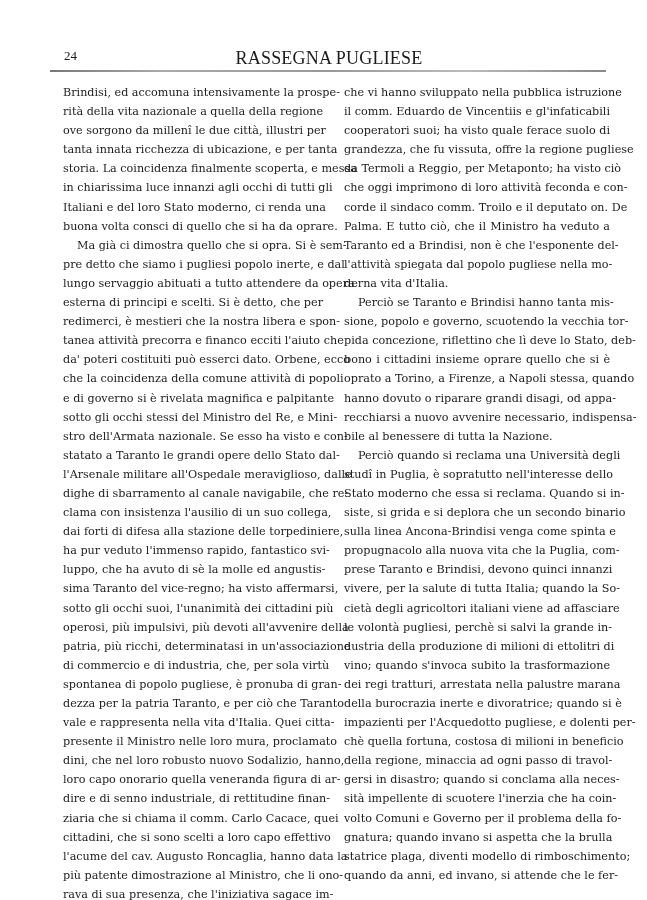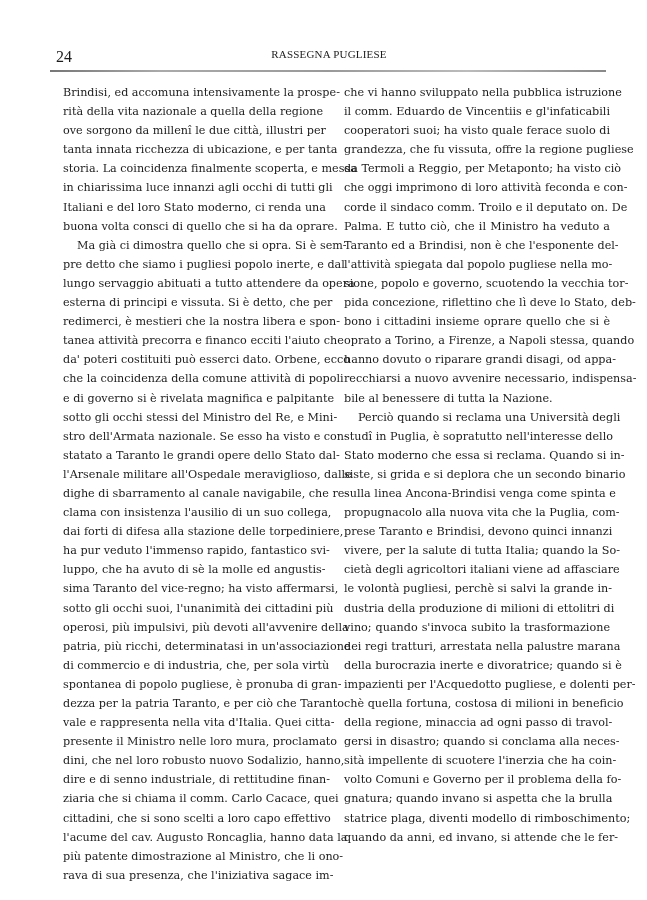--- a/index.html
+++ b/index.html
@@ -1,22 +1,22 @@
 <!DOCTYPE html>
 <html><head>
 <meta charset="utf-8">
 <style>
   html, body { margin: 0; padding: 0; }
   body {
     width: 647px; height: 900px; background: #ffffff; position: relative; overflow: hidden;
     font-family: "DejaVu Serif", serif; color: #1c1c1c;
   }
   .header { position: absolute; top: 48px; left: 48px; width: 562px; height: 18px; }
-  .page-num { position: absolute; left: 8px; top: 0; font-size: 16px; font-family: "Liberation Serif", serif; }
-  .running-title { position: absolute; left: 0; right: 0; top: 0; text-align: center; font-size: 11px; font-family: "Liberation Serif", serif; letter-spacing: 0.2px; }
+  .page-num { position: absolute; left: 16px; top: 0; font-size: 13px; font-family: "Liberation Serif", serif; }
+  .running-title { position: absolute; left: 0; right: 0; top: 0; text-align: center; font-size: 18px; font-family: "Liberation Serif", serif; letter-spacing: 0.2px; }
   .rule { position: absolute; top: 70px; left: 50px; width: 556px; height: 2px; background: linear-gradient(90deg,#777 0%,#aaa 20%,#999 50%,#bbb 75%,#888 100%); }
   .col { position: absolute; top: 83px; font-size: 11.2px; line-height: 19.1px; }
   .col.left { left: 63px; width: 260px; }
   .col.right { left: 344px; width: 266px; }
   .line { display: block; white-space: nowrap; text-align: justify; text-align-last: justify; height: 19.1px; overflow: visible; }
   .line.last { text-align-last: left; }
   .line.indent { padding-left: 14px; }
 </style>
 </head>
 <body>
@@ -32,21 +32,21 @@
     <span class="line">rità della vita nazionale a quella della regione</span>
     <span class="line">ove sorgono da millenî le due città, illustri per</span>
     <span class="line">tanta innata ricchezza di ubicazione, e per tanta</span>
     <span class="line">storia. La coincidenza finalmente scoperta, e messa</span>
     <span class="line">in chiarissima luce innanzi agli occhi di tutti gli</span>
     <span class="line">Italiani e del loro Stato moderno, ci renda una</span>
     <span class="line last">buona volta consci di quello che si ha da oprare.</span>
     <span class="line indent">Ma già ci dimostra quello che si opra. Si è sem-</span>
     <span class="line">pre detto che siamo i pugliesi popolo inerte, e dal</span>
     <span class="line">lungo servaggio abituati a tutto attendere da opera</span>
-    <span class="line">esterna di principi e vissuta. Si è detto, che per</span>
+    <span class="line">esterna di principi e scelti. Si è detto, che per</span>
     <span class="line">redimerci, è mestieri che la nostra libera e spon-</span>
     <span class="line">tanea attività precorra e financo ecciti l'aiuto che</span>
     <span class="line">da' poteri costituiti può esserci dato. Orbene, ecco</span>
     <span class="line">che la coincidenza della comune attività di popoli</span>
     <span class="line">e di governo si è rivelata magnifica e palpitante</span>
     <span class="line">sotto gli occhi stessi del Ministro del Re, e Mini-</span>
     <span class="line">stro dell'Armata nazionale. Se esso ha visto e con-</span>
     <span class="line">statato a Taranto le grandi opere dello Stato dal-</span>
     <span class="line">l'Arsenale militare all'Ospedale meraviglioso, dalle</span>
     <span class="line">dighe di sbarramento al canale navigabile, che re-</span>
@@ -57,38 +57,41 @@
     <span class="line">sima Taranto del vice-regno; ha visto affermarsi,</span>
     <span class="line">sotto gli occhi suoi, l'unanimità dei cittadini più</span>
     <span class="line">operosi, più impulsivi, più devoti all'avvenire della</span>
     <span class="line">patria, più ricchi, determinatasi in un'associazione</span>
     <span class="line">di commercio e di industria, che, per sola virtù</span>
     <span class="line">spontanea di popolo pugliese, è pronuba di gran-</span>
     <span class="line">dezza per la patria Taranto, e per ciò che Taranto</span>
     <span class="line">vale e rappresenta nella vita d'Italia. Quei citta-</span>
     <span class="line">presente il Ministro nelle loro mura, proclamato</span>
     <span class="line">dini, che nel loro robusto nuovo Sodalizio, hanno,</span>
+    <span class="line">loro capo onorario quella veneranda figura di ar-</span>
     <span class="line">dire e di senno industriale, di rettitudine finan-</span>
     <span class="line">ziaria che si chiama il comm. Carlo Cacace, quei</span>
     <span class="line">cittadini, che si sono scelti a loro capo effettivo</span>
     <span class="line">l'acume del cav. Augusto Roncaglia, hanno data la</span>
     <span class="line">più patente dimostrazione al Ministro, che li ono-</span>
     <span class="line">rava di sua presenza, che l'iniziativa sagace im-</span>
   </div>
 <div class="col right" id="col-right">
     <span class="line">che vi hanno sviluppato nella pubblica istruzione</span>
     <span class="line">il comm. Eduardo de Vincentiis e gl'infaticabili</span>
     <span class="line">cooperatori suoi; ha visto quale ferace suolo di</span>
     <span class="line">grandezza, che fu vissuta, offre la regione pugliese</span>
     <span class="line">da Termoli a Reggio, per Metaponto; ha visto ciò</span>
     <span class="line">che oggi imprimono di loro attività feconda e con-</span>
     <span class="line">corde il sindaco comm. Troilo e il deputato on. De</span>
     <span class="line">Palma. E tutto ciò, che il Ministro ha veduto a</span>
     <span class="line">Taranto ed a Brindisi, non è che l'esponente del-</span>
     <span class="line">l'attività spiegata dal popolo pugliese nella mo-</span>
+    <span class="line last">derna vita d'Italia.</span>
+    <span class="line indent">Perciò se Taranto e Brindisi hanno tanta mis-</span>
     <span class="line">sione, popolo e governo, scuotendo la vecchia tor-</span>
     <span class="line">pida concezione, riflettino che lì deve lo Stato, deb-</span>
     <span class="line">bono i cittadini insieme oprare quello che si è</span>
     <span class="line">oprato a Torino, a Firenze, a Napoli stessa, quando</span>
     <span class="line">hanno dovuto o riparare grandi disagi, od appa-</span>
     <span class="line">recchiarsi a nuovo avvenire necessario, indispensa-</span>
     <span class="line last">bile al benessere di tutta la Nazione.</span>
     <span class="line indent">Perciò quando si reclama una Università degli</span>
     <span class="line">studî in Puglia, è sopratutto nell'interesse dello</span>
     <span class="line">Stato moderno che essa si reclama. Quando si in-</span>

